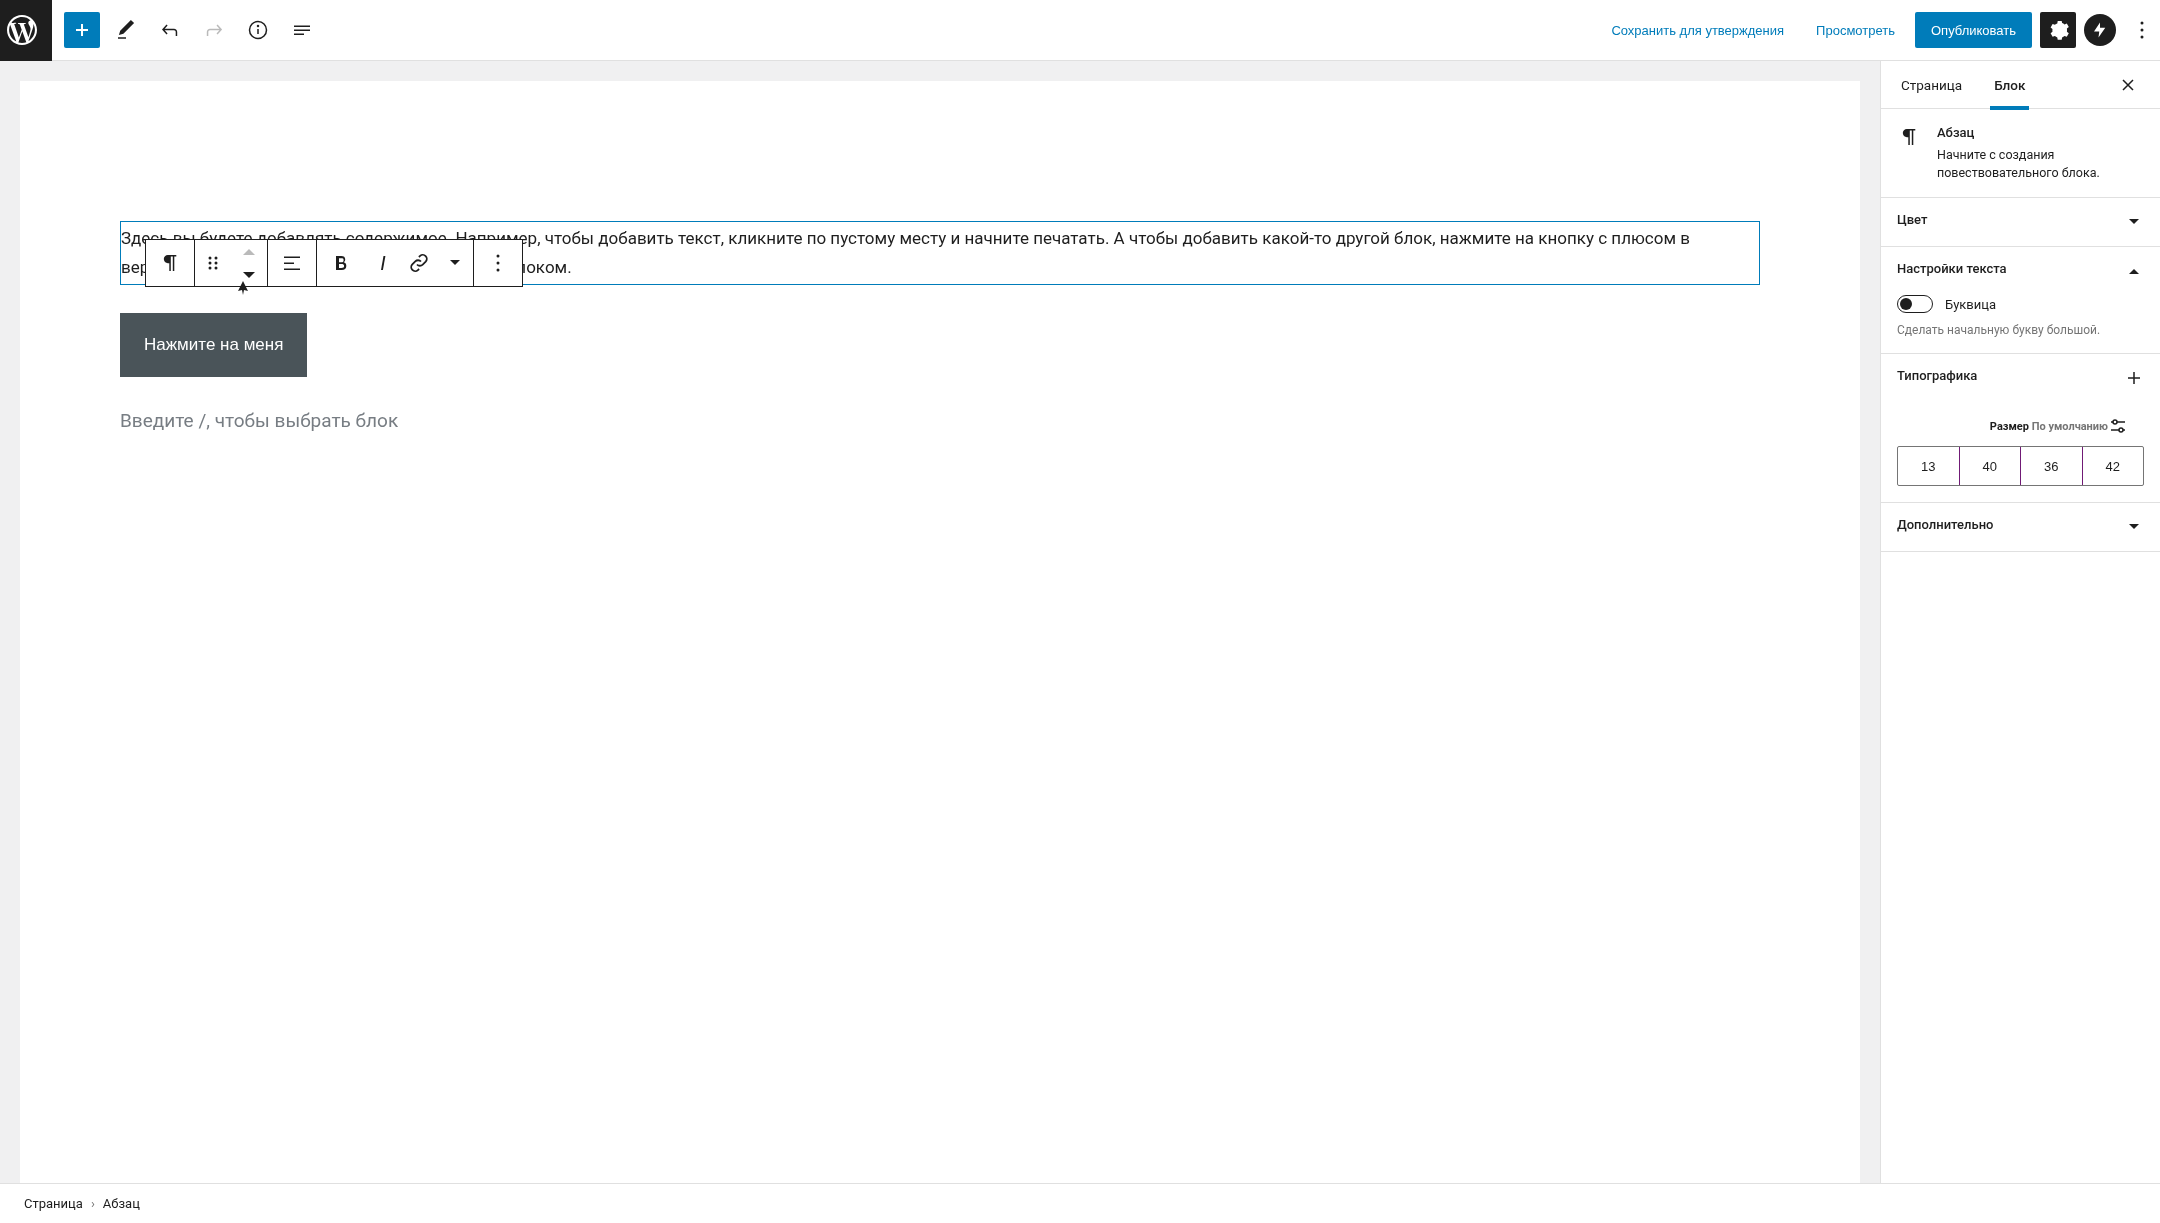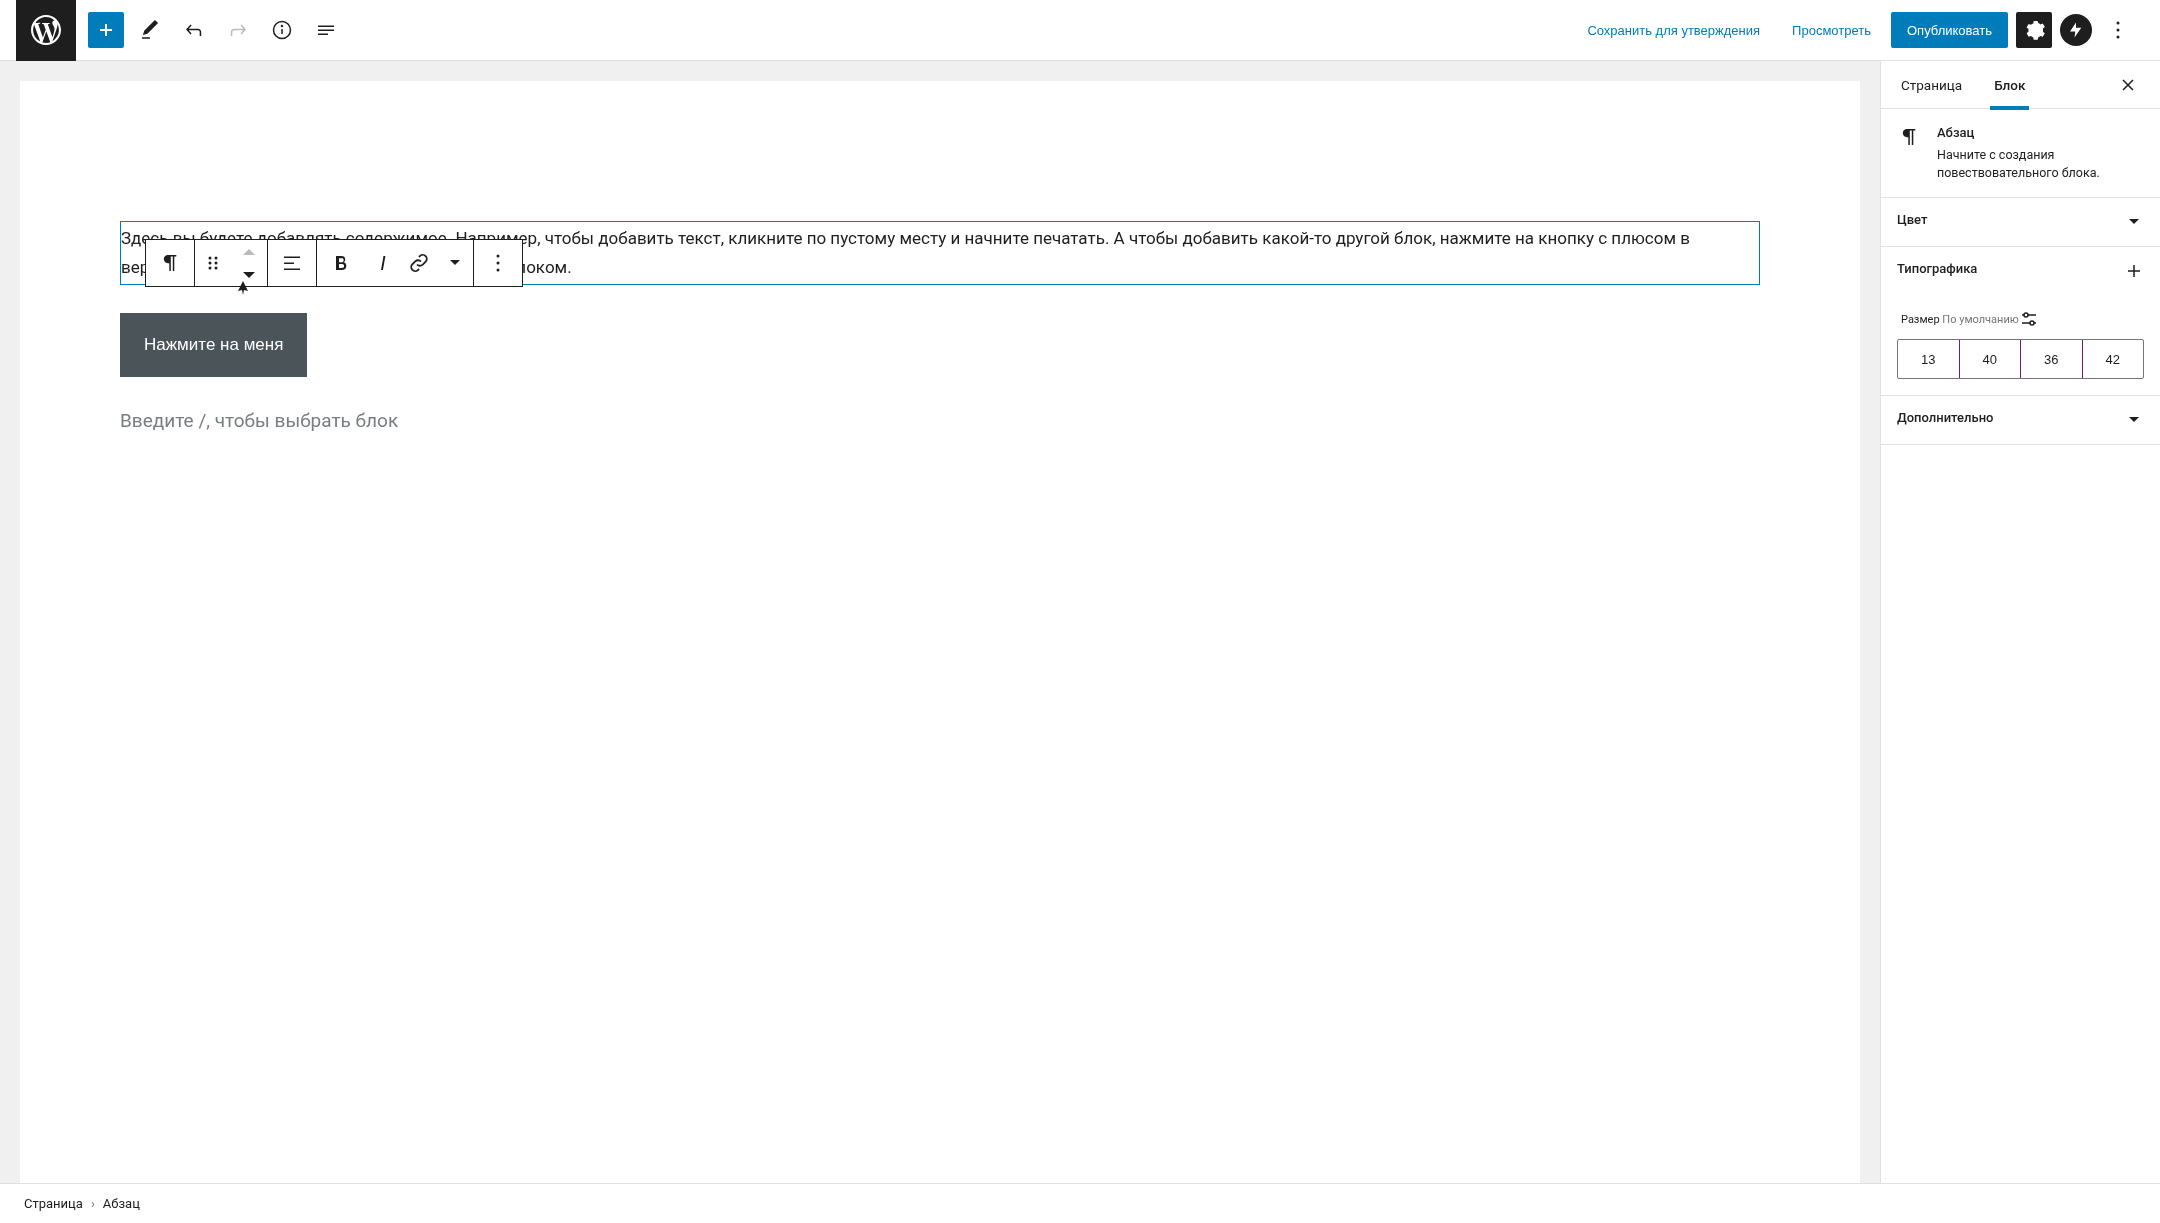--- a/index.html
+++ b/index.html
@@ -1,19 +1,19 @@
 <!DOCTYPE html>
 <html><head>
 <meta charset="utf-8">
 <style>
   * { box-sizing: border-box; margin: 0; padding: 0; }
   body { font-family: -apple-system, BlinkMacSystemFont, "Segoe UI", Roboto, sans-serif; font-size: 13px; color: #1e1e1e; background: #fff; }
   
   
-  .top-toolbar { height: 61px; display: flex; align-items: center; border-bottom: 1px solid #e0e0e0; padding: 0 24px; }
+  .top-toolbar { height: 61px; display: flex; align-items: center; border-bottom: 1px solid #e0e0e0; padding: 0 0; }
   .wp-logo { width: 60px; height: 61px; background: #1e1e1e; display: flex; align-items: center; justify-content: center; margin-left: -8px; }
   .wp-logo svg { width: 36px; height: 36px; fill: #fff; }
   .toolbar-left { display: flex; align-items: center; gap: 8px; padding-left: 12px; }
   .toolbar-right { margin-left: auto; display: flex; align-items: center; gap: 8px; }
   .icon-btn { width: 36px; height: 36px; display: flex; align-items: center; justify-content: center; border: none; background: transparent; cursor: pointer; border-radius: 2px; }
   .add-btn { background: #007cba; color: #fff; border-radius: 2px; }
   .text-btn { padding: 0 12px; height: 36px; border: none; background: transparent; font-size: 13px; cursor: pointer; border-radius: 2px; }
   .text-btn.primary-link { color: #007cba; }
   .publish-btn { background: #007cba; color: #fff; padding: 0 16px; height: 36px; border: none; font-size: 13px; cursor: pointer; border-radius: 2px; }
   .settings-btn { background: #1e1e1e; color: #fff; }
@@ -53,21 +53,21 @@
   .block-info-text h3 { font-size: 13px; font-weight: 500; margin-bottom: 6px; }
   .block-info-text p { font-size: 12.5px; color: #1e1e1e; line-height: 1.4; }
   
   .panel-header { padding: 14px 16px; display: flex; justify-content: space-between; align-items: flex-start; cursor: pointer; font-size: 13px; font-weight: 500; }
   .panel-body { padding: 0 16px 16px 16px; }
   .toggle-row { display: flex; align-items: center; gap: 12px; margin-bottom: 10px; }
   .toggle { width: 36px; height: 18px; border: 1px solid #1e1e1e; border-radius: 10px; position: relative; background: #fff; cursor: pointer; }
   .toggle::after { content: ''; position: absolute; width: 12px; height: 12px; background: #1e1e1e; border-radius: 50%; top: 2px; left: 2px; }
   .help-text { font-size: 12px; color: #757575; }
   
-  .size-row { display: flex; align-items: center; justify-content: flex-start; margin: 14px 4px 10px; }
+  .size-row { display: flex; align-items: center; justify-content: flex-end; margin: 14px 16px 10px; font-weight: bold; }
   .size-label { font-size: 11px; color: #1e1e1e; text-transform: none; }
   .size-label .muted { color: #757575; }
   .size-buttons { display: flex; border: 1px solid #757575; border-radius: 2px; }
   .size-buttons button { flex: 1; height: 38px; border: none; border-right: 1px solid #701a75; background: transparent; font-size: 13px; cursor: pointer; color: #1e1e1e; }
   .size-buttons button:last-child { border-right: none; }
   
   
   .footer { height: 40px; border-top: 1px solid #e0e0e0; display: flex; align-items: center; padding: 0 24px; font-size: 13px; color: #1e1e1e; }
   .footer .sep { margin: 0 8px; color: #757575; }
   
@@ -258,20 +258,35 @@
 
     <div class="sidebar-section">
       <div class="panel-header">
         <span>Цвет</span>
         <svg width="20" height="20" viewBox="0 0 20 20" fill="#1e1e1e">
             <path d="M5 7l5 5 5-5z"></path>
           </svg>
       </div>
     </div>
 
+    <div class="sidebar-section">
+      <div class="panel-header">
+        <span>Настройки текста</span>
+        <svg width="20" height="20" viewBox="0 0 20 20" fill="#1e1e1e">
+            <path d="M5 13l5-5 5 5z"></path>
+          </svg>
+      </div>
+      <div class="panel-body">
+        <div class="toggle-row">
+          <div class="toggle"></div>
+          <span>Буквица</span>
+        </div>
+        <div class="help-text">Сделать начальную букву большой.</div>
+      </div>
+    </div>
 
     <div class="sidebar-section">
       <div class="panel-header">
         <span>Типографика</span>
         <svg width="20" height="20" viewBox="0 0 20 20" fill="#1e1e1e">
             <path d="M10 4v12M4 10h12" stroke="#1e1e1e" stroke-width="1.5"></path>
           </svg>
       </div>
       <div class="panel-body">
         <div class="size-row">

